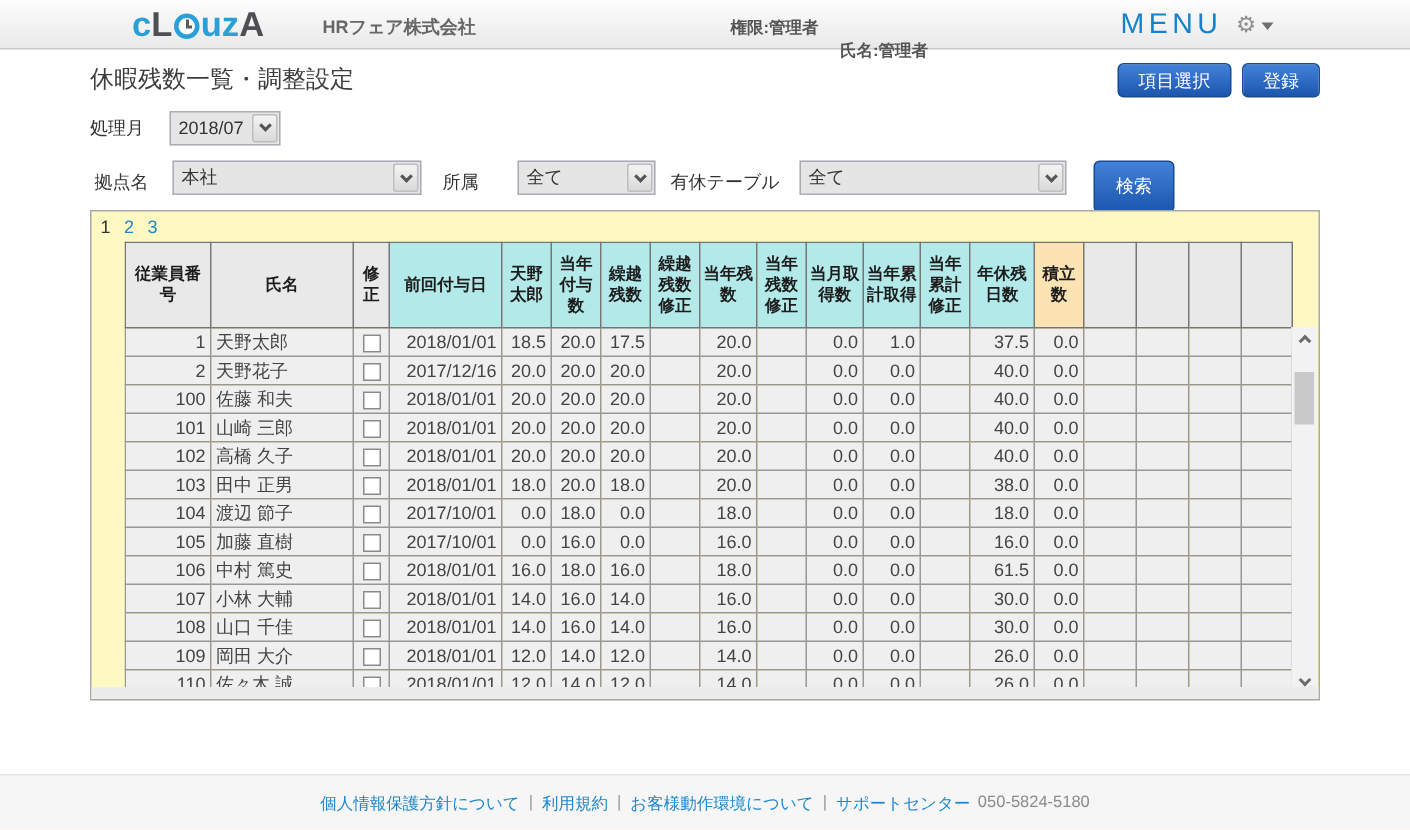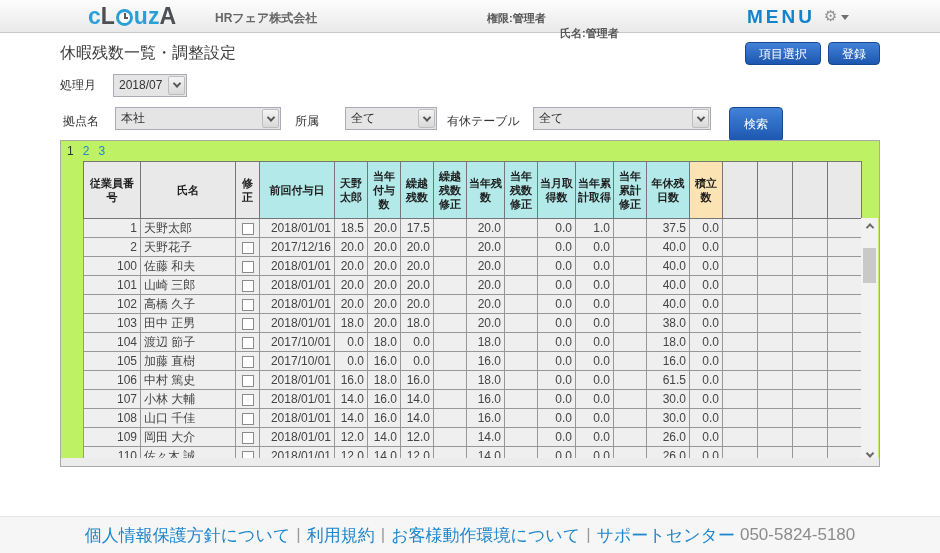--- a/index.html
+++ b/index.html
@@ -19,21 +19,21 @@
           display:flex; align-items:center; cursor:pointer; }
   .lg-blue { color:#2ba0d8; }
   .lg-dark { color:#4d4f52; }
   .lg-clock { width:17px; height:17px; border:3px solid #2ba0d8; border-radius:50%;
               position:relative; margin:2px 1px 0 1px; display:inline-block; background:#fff; }
   .lg-clock .h { position:absolute; left:5px; top:1px; width:2px; height:5px; background:#5a5a5a; }
   .lg-clock .m { position:absolute; left:5px; top:5px; width:4px; height:2px; background:#5a5a5a; }
   .company { position:absolute; left:215px; top:10px; font-size:12px; font-weight:bold; color:#666; }
   .role    { position:absolute; left:487px; top:11px; font-size:11px; font-weight:bold; color:#555; }
   .uname   { position:absolute; left:560px; top:26px; font-size:11px; font-weight:bold; color:#555; }
-  .menu    { position:absolute; left:747px; top:6px; font-size:19px; font-weight:bold;
+  .menu    { position:absolute; left:747px; top:6px; font-size:19px; font-weight:normal;
              letter-spacing:3px; color:#1583cb; cursor:pointer; }
   .gearbox { position:absolute; left:824px; top:7px; cursor:pointer; display:flex; align-items:center; }
   .gear    { font-size:15px; color:#8f8f8f; font-family:"DejaVu Sans",sans-serif; }
   .caret   { width:0; height:0; border-left:4px solid transparent; border-right:4px solid transparent;
              border-top:5px solid #6f6f6f; margin-left:4px; margin-top:3px; }
 
   
   .content { margin:0 60px; position:relative; }
   .title-row { margin-top:7px; height:26px; display:flex; justify-content:space-between; align-items:center; }
   .page-title { font-size:16px; font-weight:normal; color:#3d3d3d; margin:0; }
@@ -58,21 +58,21 @@
   .filter-row { margin-top:10px; height:26px; position:relative; }
   .fl-loc   { position:absolute; left:3px;   top:6px; }
   .sl-loc   { position:absolute; left:55px;  top:0;  width:166px; }
   .fl-dep   { position:absolute; left:235px; top:6px; }
   .sl-dep   { position:absolute; left:285px; top:0;  width:92px; }
   .fl-tbl   { position:absolute; left:387px; top:6px; }
   .sl-tbl   { position:absolute; left:473px; top:0;  width:178px; }
   .btn-search { position:absolute; left:669px; top:0; height:35px; padding:3px 14px; }
 
   
-  .table-panel { margin-top:7px; position:relative; border:1px solid #a9a9a9; height:327px; background:#bef264; }
+  .table-panel { margin-top:7px; position:relative; border:1px solid #a9a9a9; height:327px; background:#fef9c3; }
   .pagination { height:20px; padding:3px 0 0 6px; font-size:12px; }
   .page-num { margin-right:9px; color:#1e86cc; cursor:pointer; }
   .page-num.current { color:#333; cursor:default; }
 
   .table-clip { position:absolute; top:20px; left:22px; width:779px; height:299px; overflow:hidden; }
   table.grid { border-collapse:collapse; table-layout:fixed; width:779px; }
   .grid th { border:1px solid #767676; font-size:11px; font-weight:bold; color:#1d1d1d;
              padding:1px; line-height:1.3; height:57px; vertical-align:middle; }
   .grid th.gray   { background:#e9e9e9; }
   .grid th.cyan   { background:#b3e9e9; }
@@ -91,21 +91,21 @@
   .chev-up   { width:6px; height:6px; border-left:2px solid #6b6b6b; border-top:2px solid #6b6b6b;
                transform:rotate(45deg) translate(1px,1px); }
   .chev-down { width:6px; height:6px; border-left:2px solid #6b6b6b; border-top:2px solid #6b6b6b;
                transform:rotate(225deg) translate(-1px,-1px); }
   .sb-thumb { position:absolute; left:2px; top:30px; width:13px; height:35px; background:#c9c9c9; }
   .hscrollbar { position:absolute; left:0; right:0; bottom:0; height:8px; background:#ececec; }
 
   
   .footer { position:absolute; top:516px; left:0; width:940px; height:37px;
             background:#f6f6f6; border-top:1px solid #e3e3e3;
-            display:flex; align-items:center; justify-content:center; font-size:17px; }
+            display:flex; align-items:center; justify-content:center; font-size:11px; }
   .f-link { color:#1e86cc; cursor:pointer; }
   .f-sep  { color:#9a9a9a; margin:0 6px; }
   .f-phone { color:#8b8b8b; margin-left:5px; }
 </style>
 </head>
 <body>
 
 <div class="topbar">
   <div class="logo">
     <span class="lg-blue">c</span>

